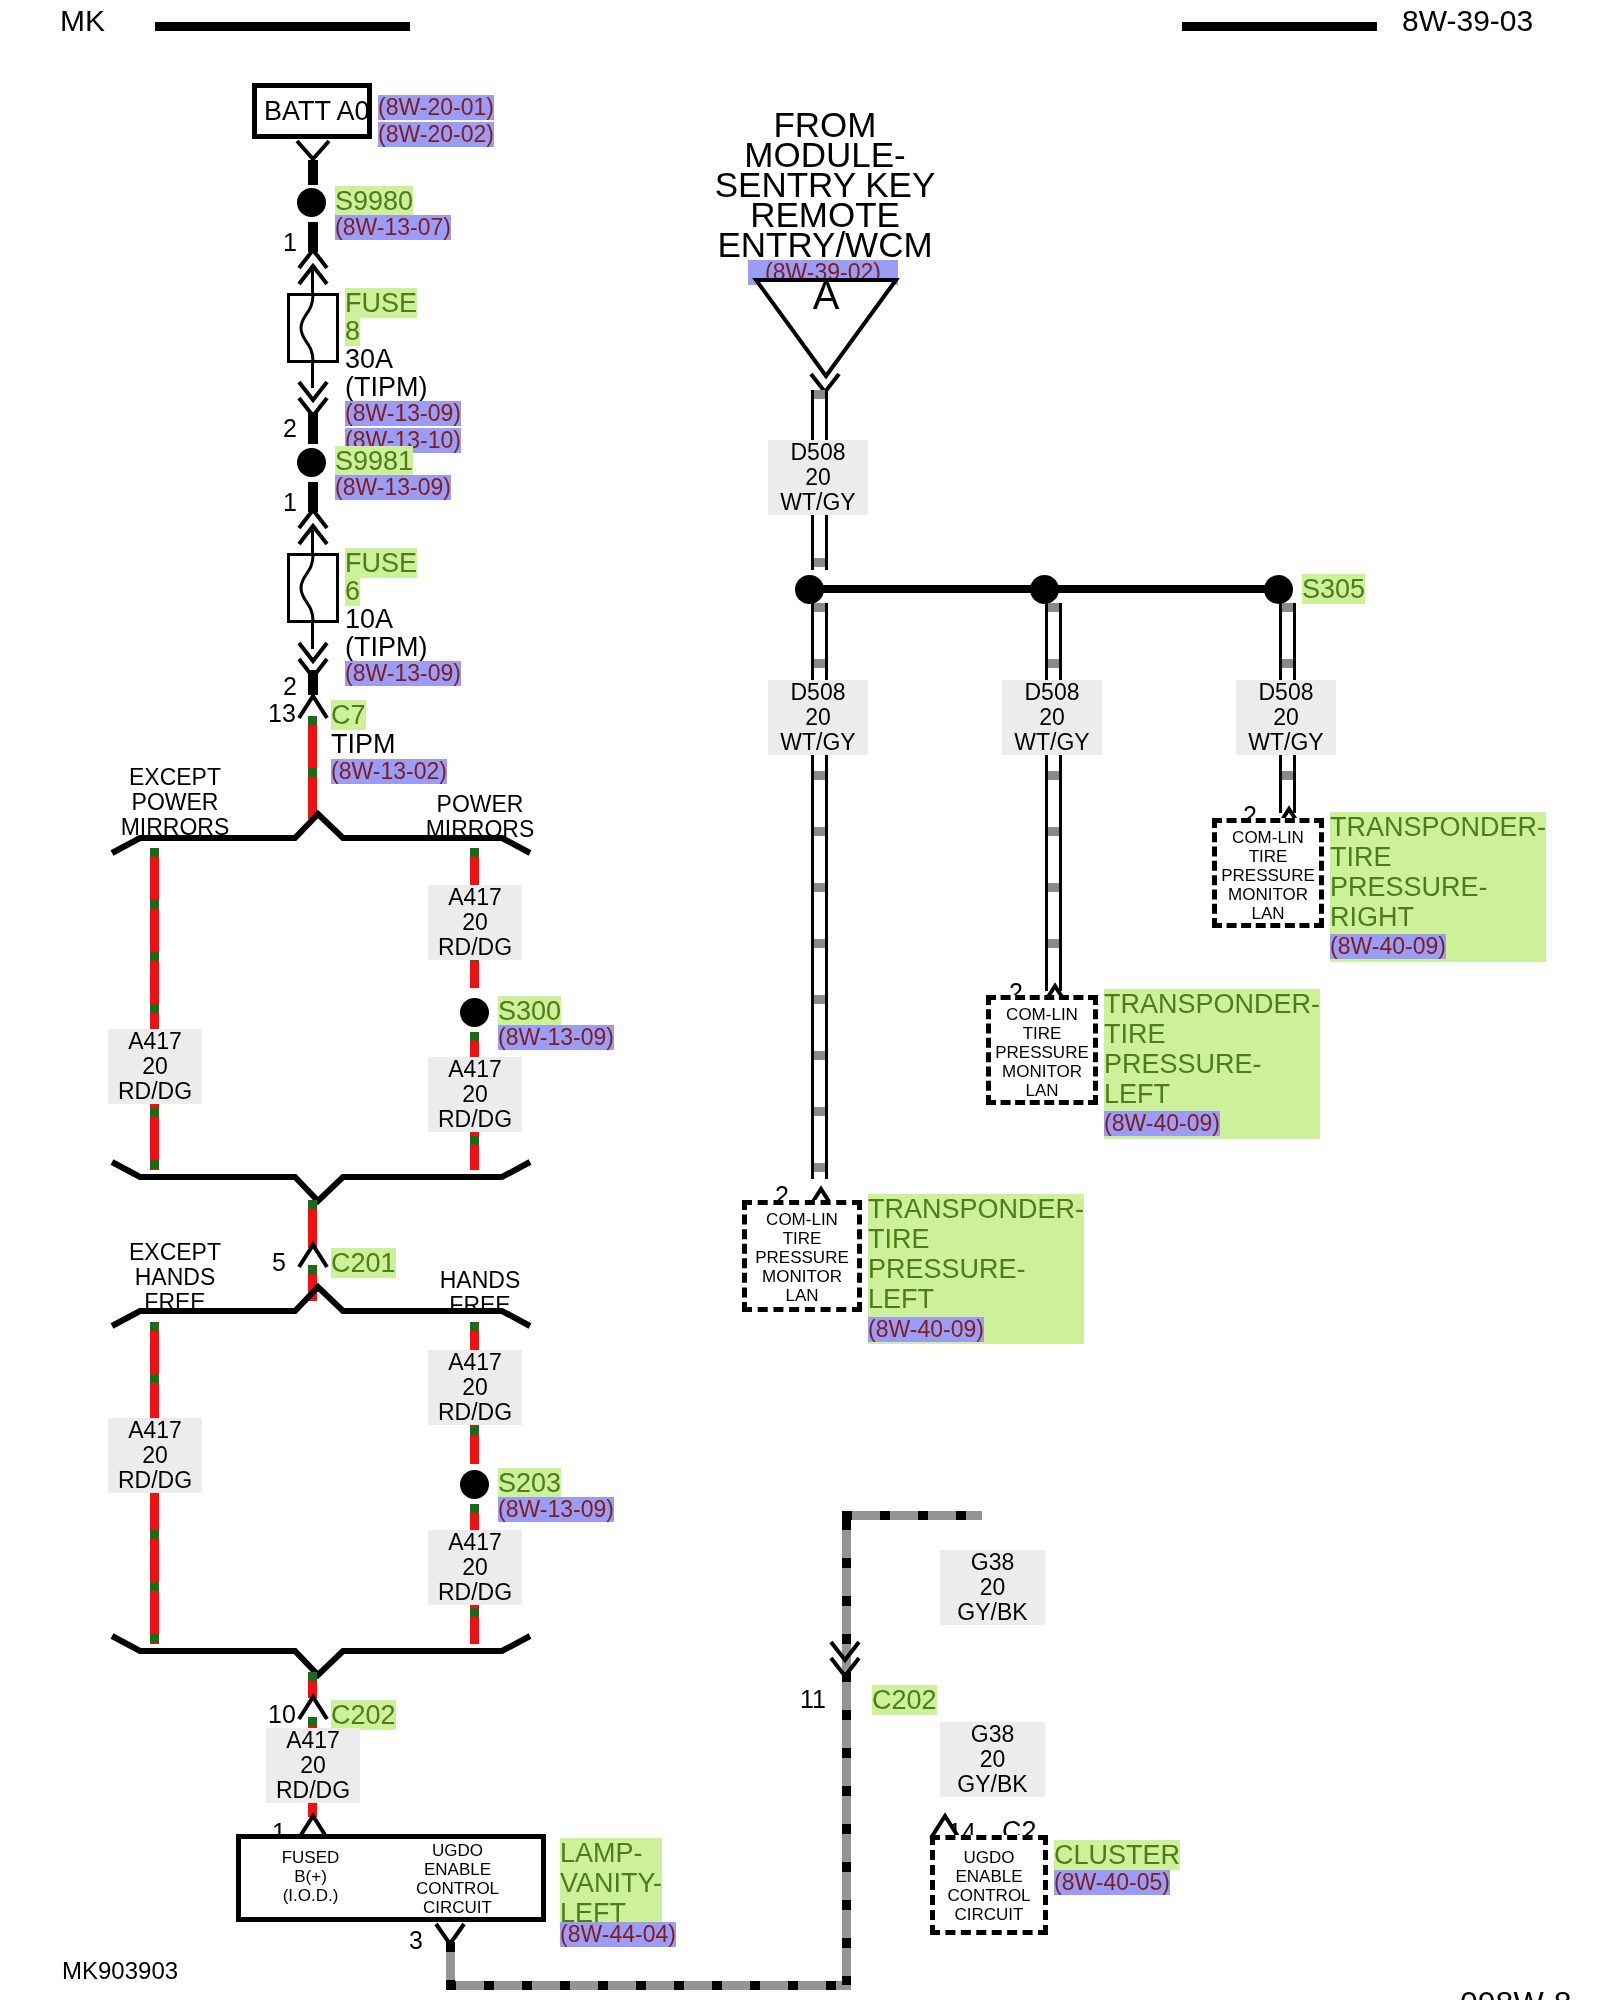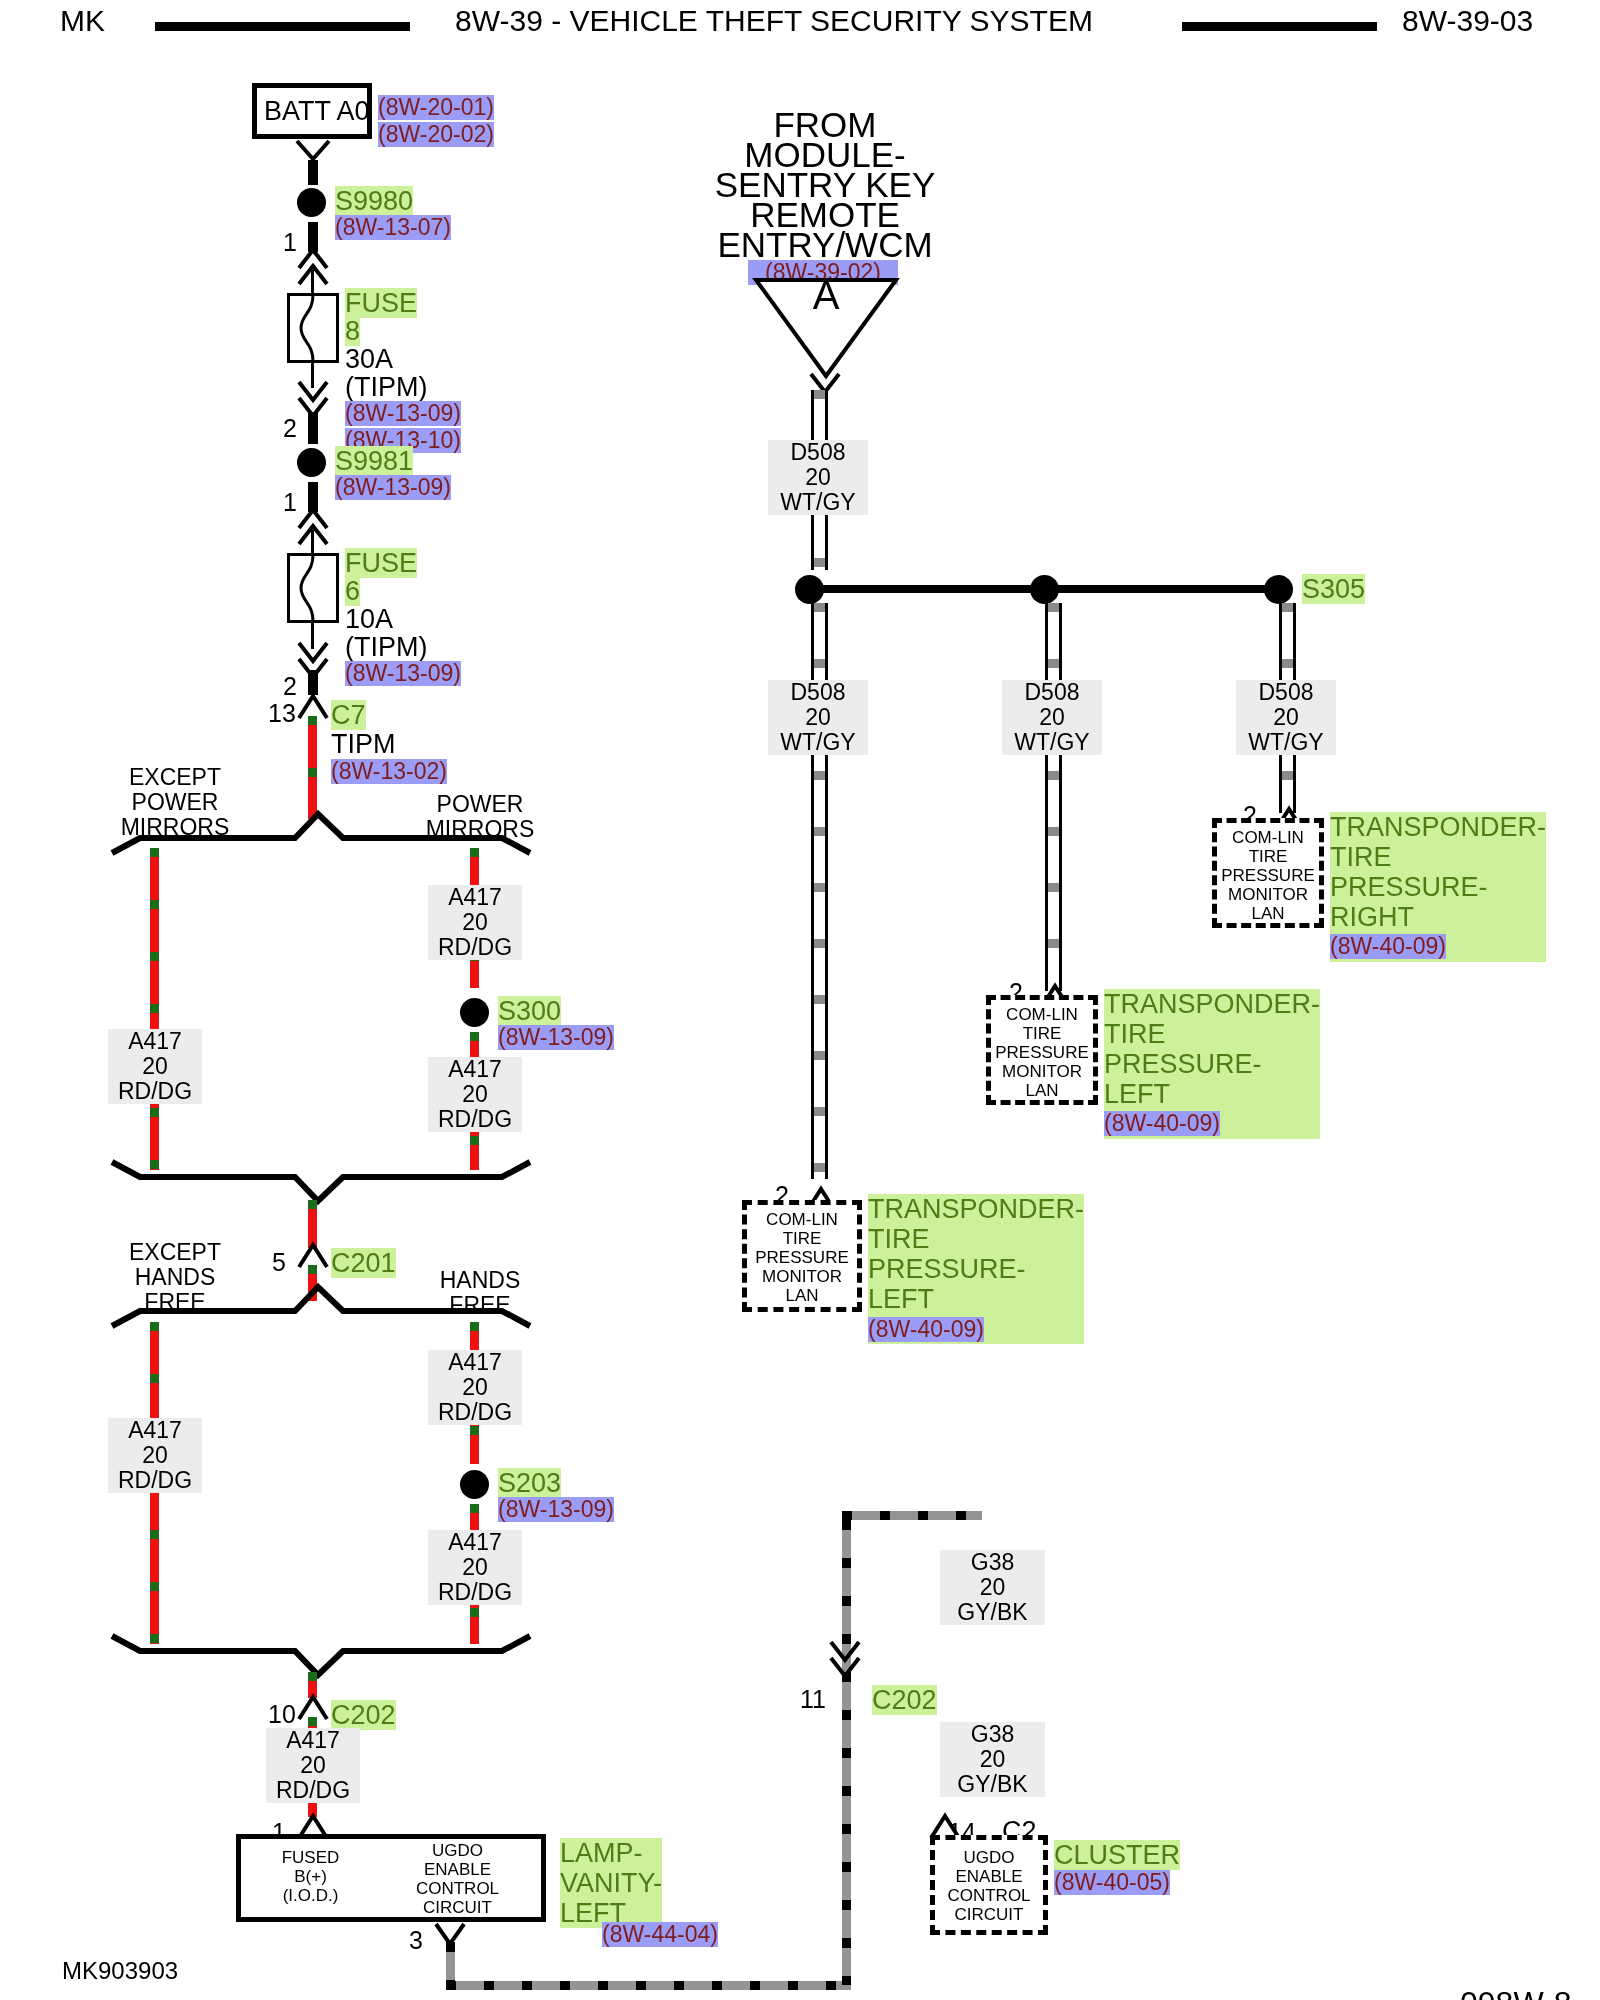--- a/index.html
+++ b/index.html
@@ -56,21 +56,20 @@
   .fusebox{border:3px solid #000;background:#fff;box-sizing:border-box;}
   .busline{height:8px;background:#000;}
   svg{display:block;overflow:visible;}
 </style>
 </head>
 <body>
 
 <div class="abs" id="header-bar">
   <div class="abs" id="hdr-left">MK</div>
   <div class="abs" id="hdr-rule-l"></div>
-  <div class="abs" id="hdr-title">8W-39 - VEHICLE THEFT SECURITY SYSTEM</div>
   <div class="abs" id="hdr-rule-r"></div>
   <div class="abs" id="hdr-right">8W-39-03</div>
 </div>
 
 <div class="abs solidbox" style="left:252px;top:83px;width:120px;height:56px;"></div>
 <div class="abs big" style="left:264px;top:96px;">BATT A0</div>
 <div class="abs lbl hl-blue" style="left:378px;top:95px;">(8W-20-01)</div>
 <div class="abs lbl hl-blue" style="left:378px;top:122px;">(8W-20-02)</div>
 
 <svg class="abs" style="left:293px;top:139px;" width="40" height="24">
@@ -228,21 +227,21 @@
 <div class="abs small" style="left:248px;top:1848px;width:125px;">FUSED
 B(+)
 (I.O.D.)</div>
 <div class="abs small" style="left:390px;top:1841px;width:135px;">UGDO
 ENABLE
 CONTROL
 CIRCUIT</div>
 <div class="abs big hl-green" style="left:560px;top:1838px;">LAMP-
 VANITY-
 LEFT</div>
-<div class="abs lbl hl-blue" style="left:560px;top:1922px;margin-left:42px;">(8W-44-04)</div>
+<div class="abs lbl hl-blue" style="left:560px;top:1922px;">(8W-44-04)</div>
 
 <svg class="abs" style="left:433px;top:1922px;" width="36" height="26">
   <polyline points="3,2 17,22 31,2" stroke="#000" stroke-width="4" fill="none"></polyline>
 </svg>
 <div class="abs pinno" style="left:409px;top:1926px;">3</div>
 
 <div class="abs w w-gybk" style="left:446px;top:1942px;height:48px;"></div>
 <div class="abs w w-gybk-h" style="left:446px;top:1981px;width:405px;"></div>
 <div class="abs w w-gybk" style="left:842px;top:1520px;height:465px;"></div>
 <div class="abs w w-gybk-h" style="left:842px;top:1511px;width:140px;"></div>

